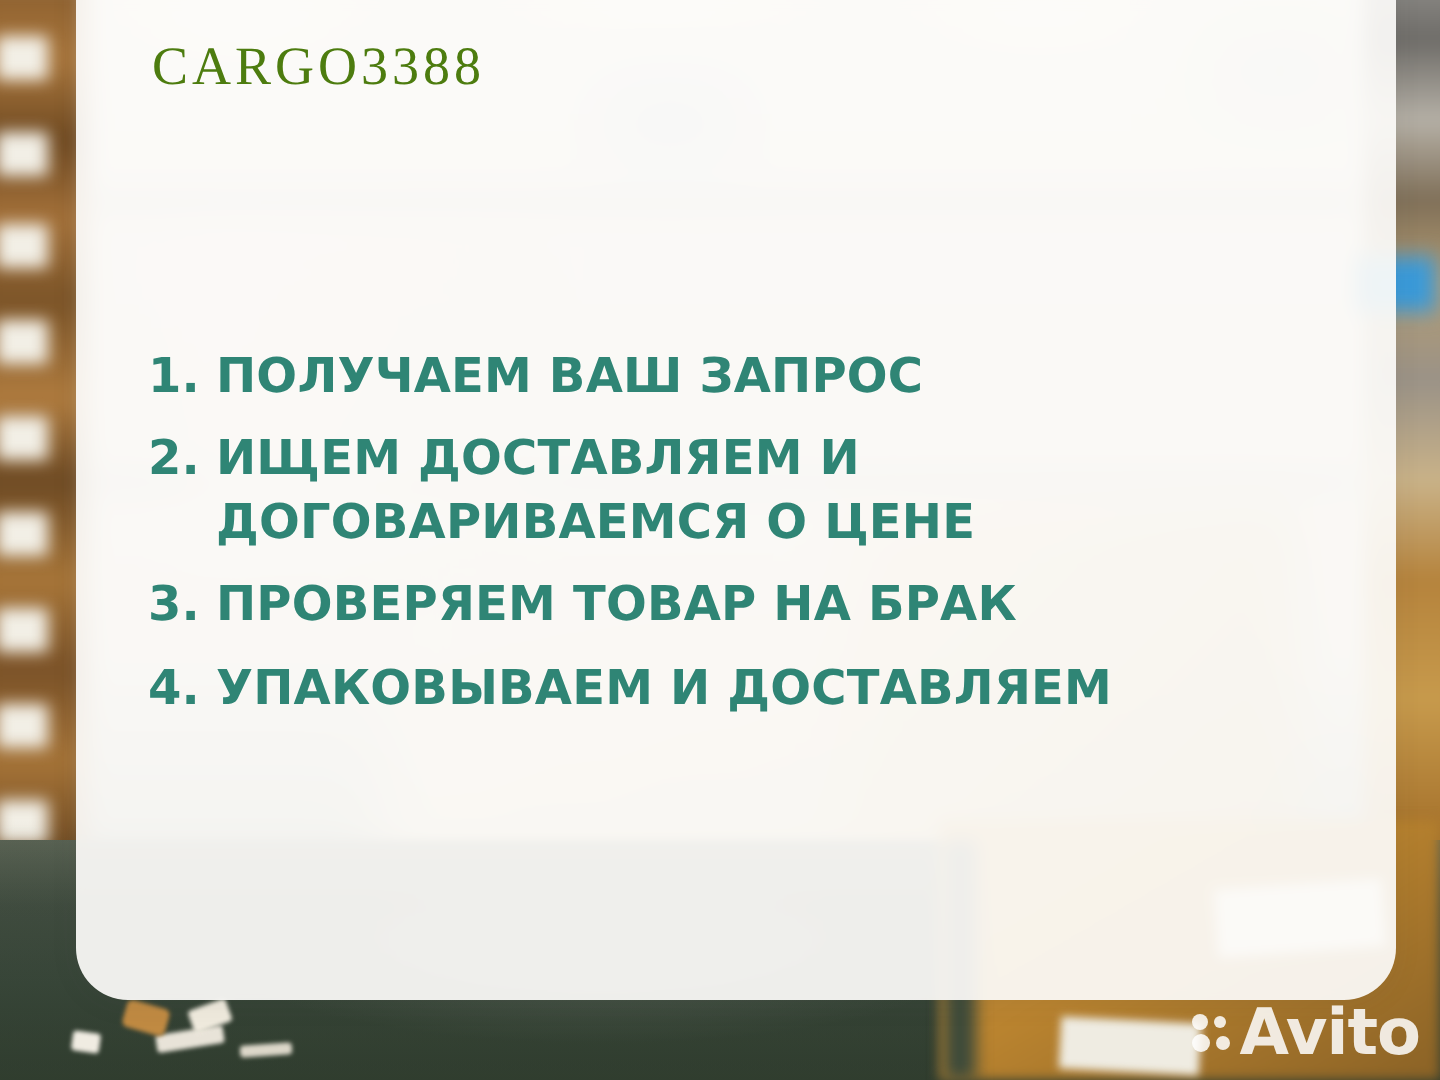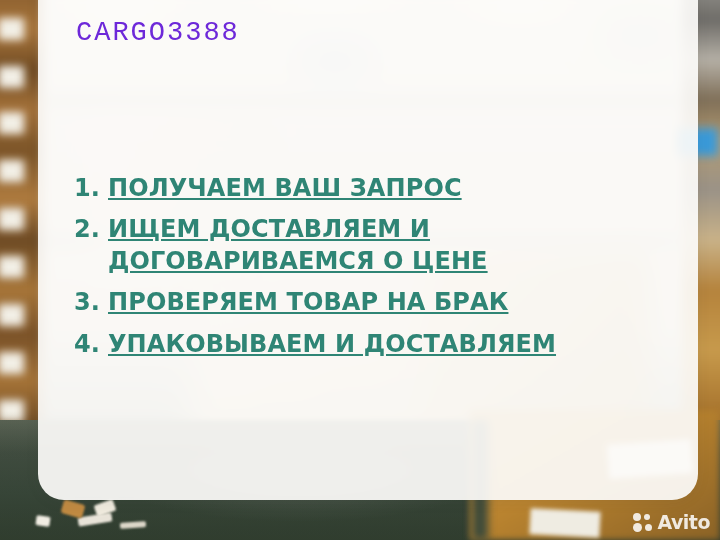--- a/index.html
+++ b/index.html
@@ -187,23 +187,23 @@
     backdrop-filter: blur(2px);
     box-shadow: 0 2px 14px rgba(60,60,60,0.08);
   }
 
   .logo {
     position: absolute;
     left: 38px;
     top: 46px;
     font-size: 27px;
     letter-spacing: 2.0px;
-    color: #6d28d9;
+    color: #4d7c0f;
     font-weight: 300;
-    font-family: Liberation Mono, monospace;
+    font-family: Liberation Serif, serif;
     white-space: nowrap;
   }
 
   .headline {
     position: absolute;
     left: 34px;
     top: 98px;
     font-size: 35px;
     font-weight: 700;
     letter-spacing: 0.2px;
@@ -229,21 +229,20 @@
     letter-spacing: 0.1px;
     line-height: 1.34;
   }
   .step-num {
     flex: 0 0 auto;
     width: 34px;
     white-space: nowrap;
   }
   .step-text {
     flex: 1 1 auto;
-    text-decoration: underline;
   }
 
   
   .watermark {
     position: absolute;
     right: 10px;
     bottom: 8px;
     display: flex;
     align-items: center;
     gap: 5px;
@@ -257,21 +256,21 @@
   .wm-dots span {
     position: absolute;
     border-radius: 50%;
     background: rgba(255,255,255,.93);
   }
   .wm-dots span:nth-child(1) { left: 0;    top: 0;    width: 8px;  height: 8px; }
   .wm-dots span:nth-child(2) { left: 11px; top: 1px;  width: 6px;  height: 6px; }
   .wm-dots span:nth-child(3) { left: 0px;  top: 10px; width: 9px;  height: 9px; }
   .wm-dots span:nth-child(4) { left: 12px; top: 11px; width: 7px;  height: 7px; }
   .wm-text {
-    font-size: 19px;
+    font-size: 32px;
     font-weight: 700;
     color: rgba(255,255,255,.93);
     letter-spacing: -0.5px;
     font-family: "DejaVu Sans", sans-serif;
     line-height: 1;
   }
 </style>
 </head>
 <body>
 

